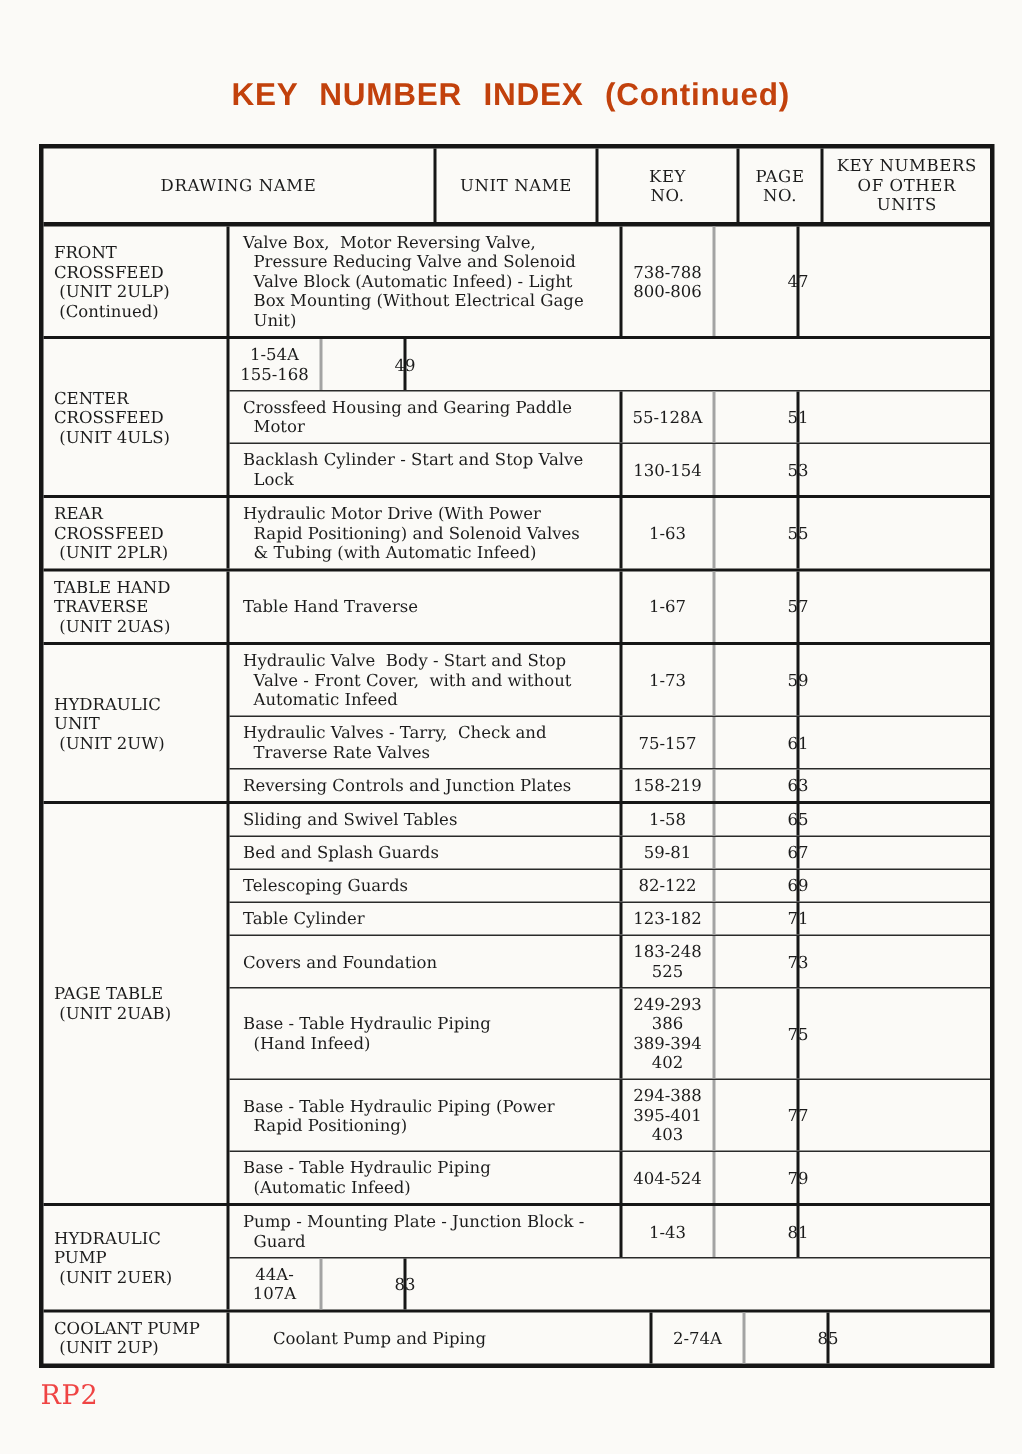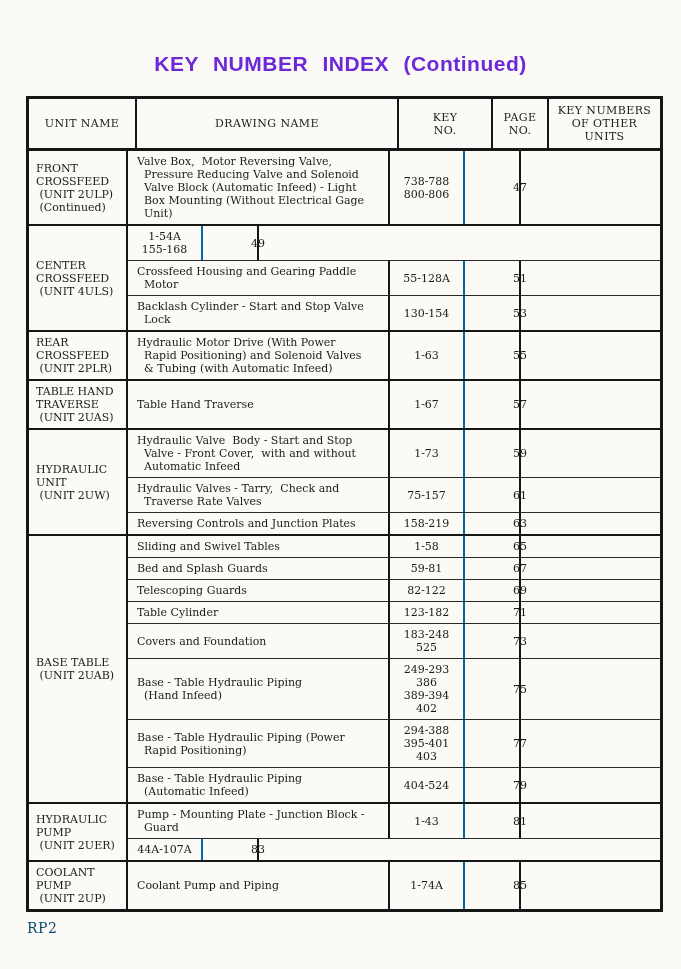--- a/index.html
+++ b/index.html
@@ -7,70 +7,70 @@
     width:681px;height:969px;position:relative;
     background:#fbfaf7;color:#1b1b1b;
     font-family:"DejaVu Serif","Liberation Serif",serif;
     overflow:hidden;
   }
   .title{
     position:absolute;top:52px;left:0;width:681px;
     text-align:center;
     font-family:"Liberation Sans","DejaVu Sans",sans-serif;
     font-weight:bold;font-size:21px;letter-spacing:0.5px;word-spacing:8px;
-    color:#6d28d9;
+    color:#c2410c;
   }
   .kn-table{
     position:absolute;left:26px;top:96px;width:637px;
     border:3px solid #161616;background:transparent;
     box-sizing:border-box;font-size:11px;line-height:13px;
   }
   .hdr-row{display:flex;border-bottom:3px solid #161616;}
   .hdr-cell{
     box-sizing:border-box;display:flex;align-items:center;justify-content:center;
     text-align:center;white-space:pre-line;padding:5px 2px;min-height:38px;
     letter-spacing:0.4px;
   }
   .col-unit{width:108px;border-right:2px solid #161616;}
   .col-draw{width:262px;border-right:2px solid #161616;}
   .col-key{width:94px;border-right:2px solid #161616;}
   .col-page{width:56px;border-right:2px solid #161616;}
   .col-other{flex:1;}
   .section{display:flex;border-bottom:2px solid #161616;}
-  .section:last-child{border-bottom:none;}
+  .section:last-child{border-bottom:none;gap:20px;}
   .unit-cell{
-    width:99px;box-sizing:border-box;border-right:2px solid #161616;
+    width:124px;box-sizing:border-box;border-right:2px solid #161616;
     display:flex;align-items:center;
     padding:4px 2px 4px 7px;white-space:pre-wrap;
   }
   .rows{flex:1;display:flex;flex-direction:column;justify-content:center;}
   .row{display:flex;flex:1;}
   .row:not(:last-child){border-bottom:1px solid #2a2a2a;}
   .cell{
     box-sizing:border-box;display:flex;flex-direction:column;justify-content:center;
     padding:4px 4px;white-space:pre-wrap;
   }
   .draw-cell{width:262px;border-right:2px solid #161616;padding-left:9px;}
-  .key-cell{width:75px;border-right:2px solid #0369a1;text-align:center;}
+  .key-cell{width:62px;border-right:2px solid #a3a3a3;text-align:center;}
   .page-cell{width:56px;border-right:2px solid #161616;text-align:center;padding-left:48px;}
   .other-cell{flex:1;}
   .footer{
-    position:absolute;left:27px;top:920px;font-size:14px;color:#0c4a6e;
+    position:absolute;left:27px;top:920px;font-size:18px;color:#ef4444;
     letter-spacing:0.5px;
   }
 </style>
 </head>
 <body>
 
 <div class="title">KEY NUMBER INDEX (Continued)</div>
 
 <div class="kn-table">
   <div class="hdr-row">
+    <div class="hdr-cell col-draw">DRAWING NAME</div>
     <div class="hdr-cell col-unit">UNIT NAME</div>
-    <div class="hdr-cell col-draw">DRAWING NAME</div>
     <div class="hdr-cell col-key">KEY
 NO.</div>
     <div class="hdr-cell col-page">PAGE
 NO.</div>
     <div class="hdr-cell col-other">KEY NUMBERS
 OF OTHER UNITS</div>
   </div>
   <div>
       <div class="section">
     <div class="unit-cell">FRONT
@@ -168,21 +168,21 @@
   </div>
           <div class="row">
     <div class="cell draw-cell">Reversing Controls and Junction Plates</div>
     <div class="cell key-cell">158-219</div>
     <div class="cell page-cell">63</div>
     <div class="cell other-cell"></div>
   </div>
         </div>
   </div>
       <div class="section">
-    <div class="unit-cell">BASE TABLE
+    <div class="unit-cell">PAGE TABLE
  (UNIT 2UAB)</div>
     <div class="rows">
           <div class="row">
     <div class="cell draw-cell">Sliding and Swivel Tables</div>
     <div class="cell key-cell">1-58</div>
     <div class="cell page-cell">65</div>
     <div class="cell other-cell"></div>
   </div>
           <div class="row">
     <div class="cell draw-cell">Bed and Splash Guards</div>
@@ -255,21 +255,21 @@
     <div class="cell other-cell"></div>
   </div>
         </div>
   </div>
       <div class="section">
     <div class="unit-cell">COOLANT PUMP
  (UNIT 2UP)</div>
     <div class="rows">
           <div class="row">
     <div class="cell draw-cell">Coolant Pump and Piping</div>
-    <div class="cell key-cell">1-74A</div>
+    <div class="cell key-cell">2-74A</div>
     <div class="cell page-cell">85</div>
     <div class="cell other-cell"></div>
   </div>
         </div>
   </div>
     </div>
 </div>
 
 <div class="footer">RP2</div>
 

